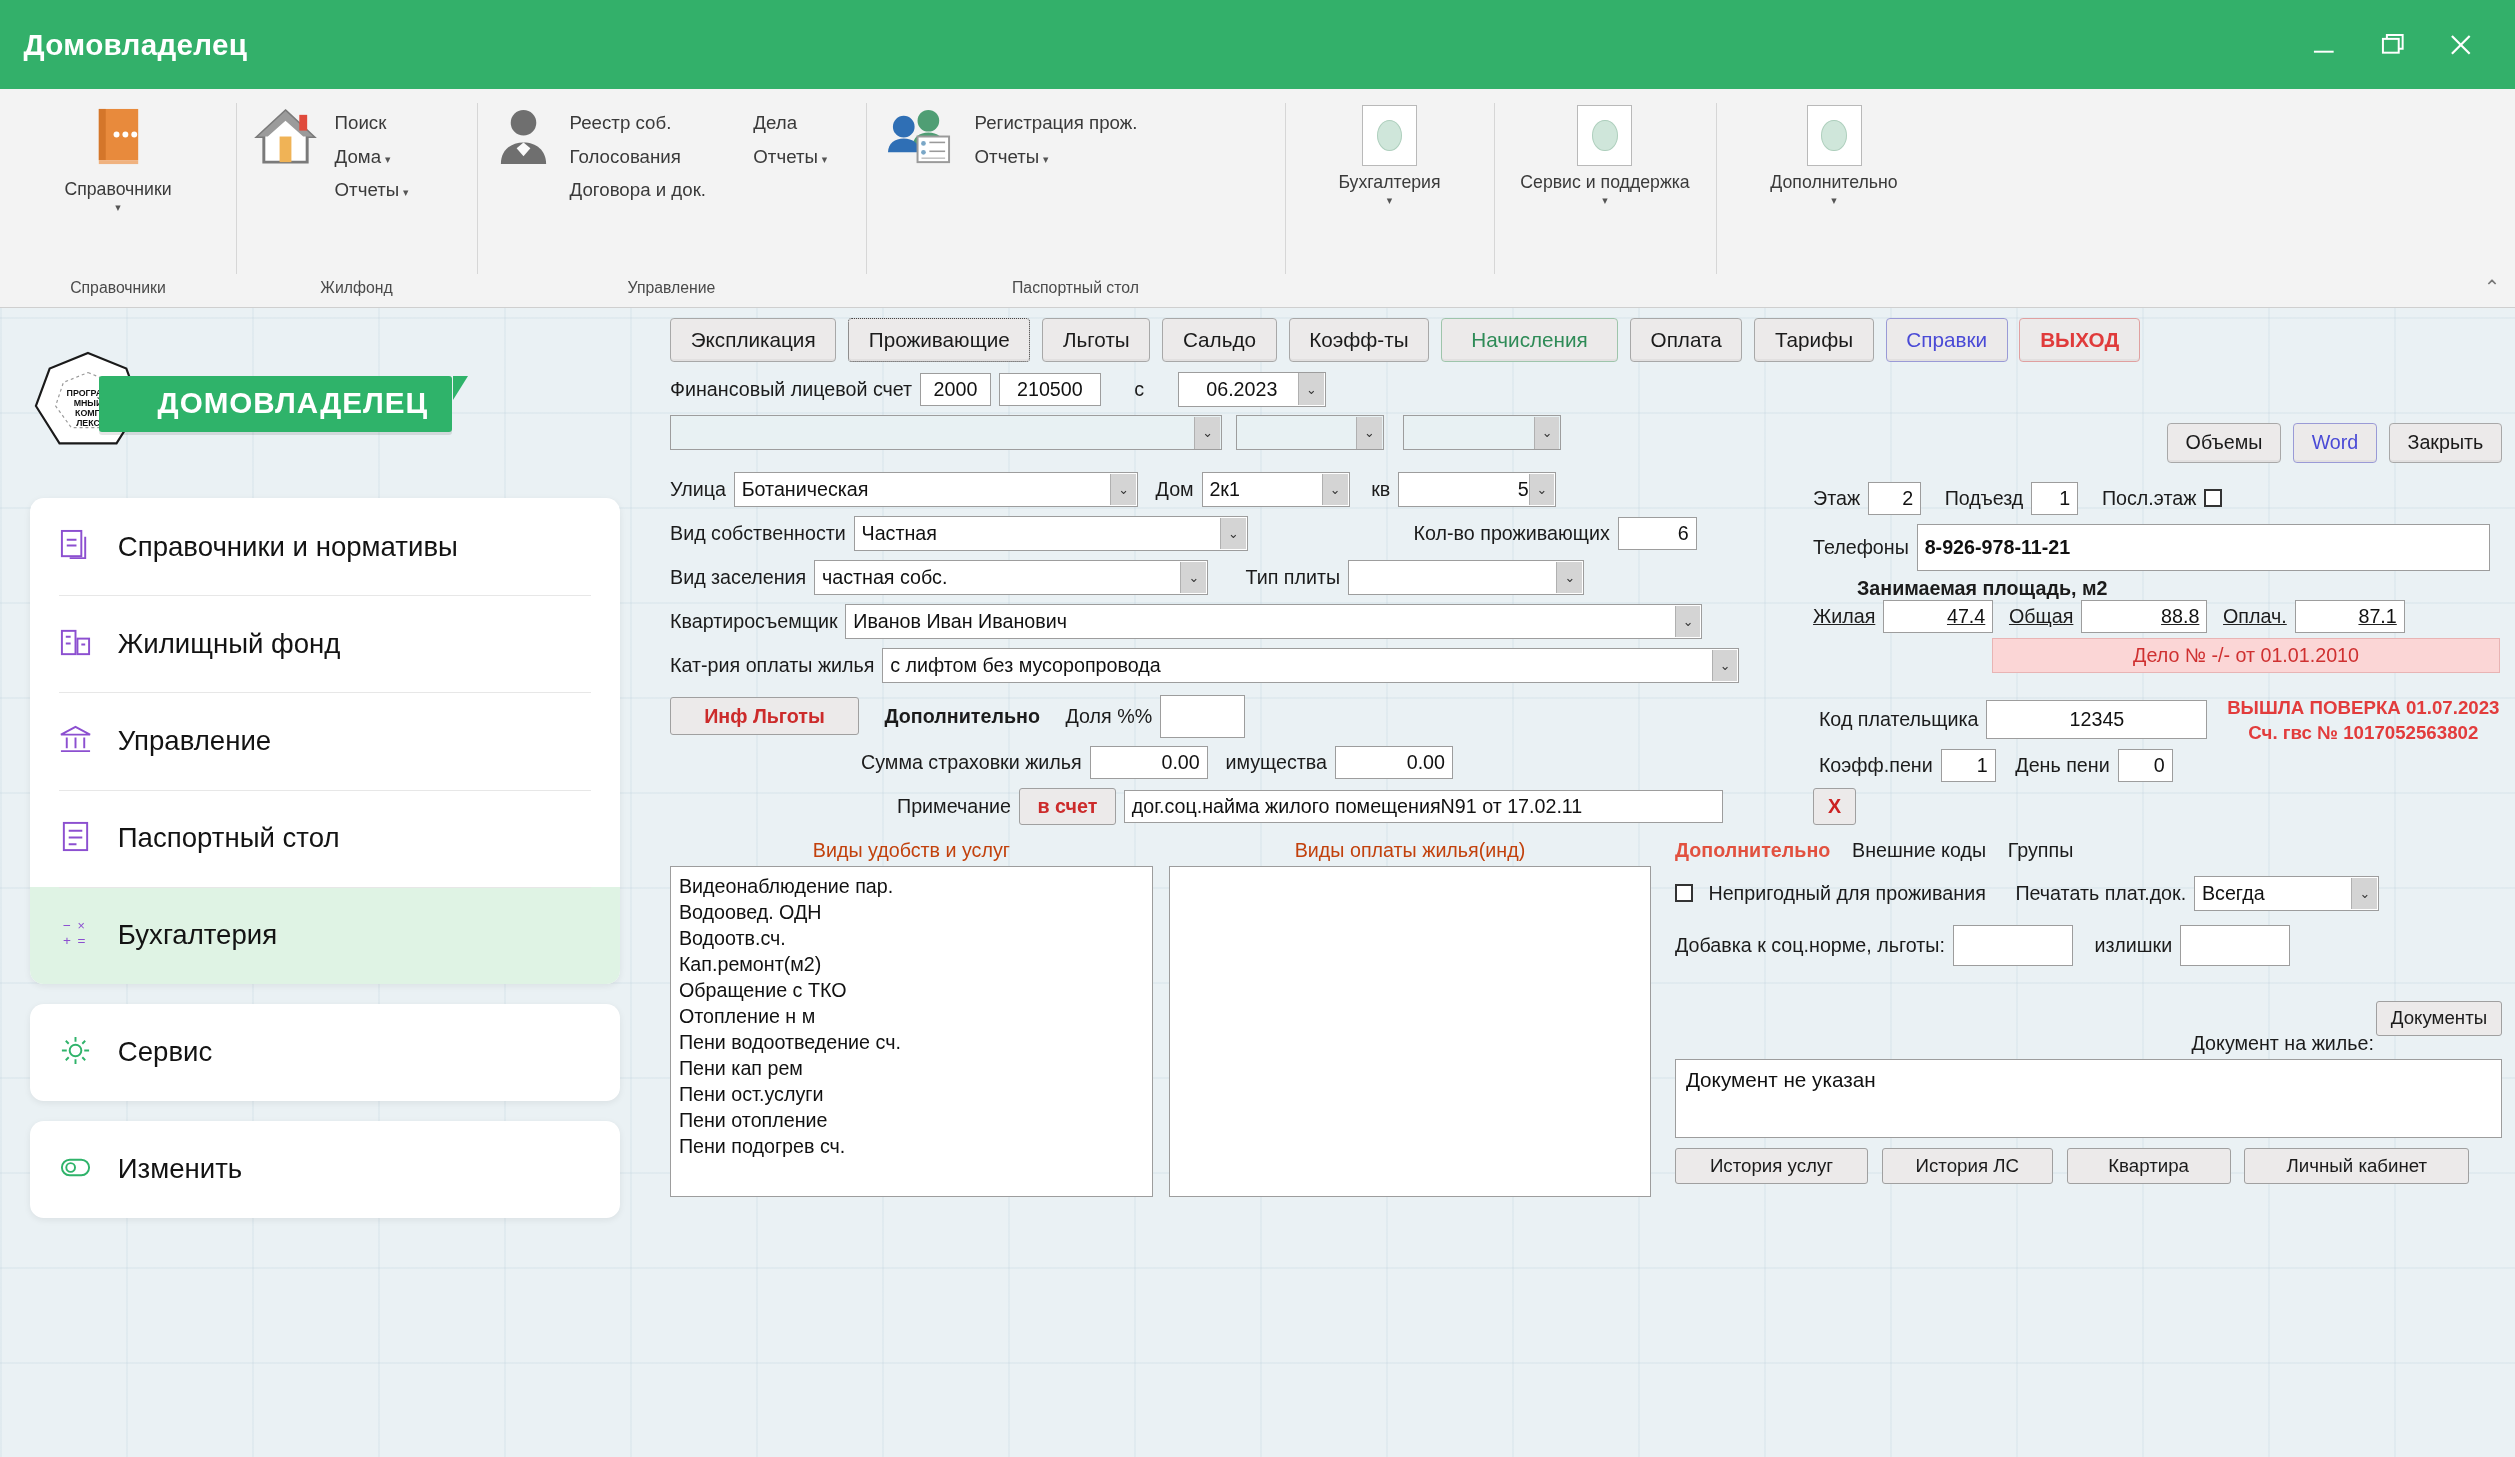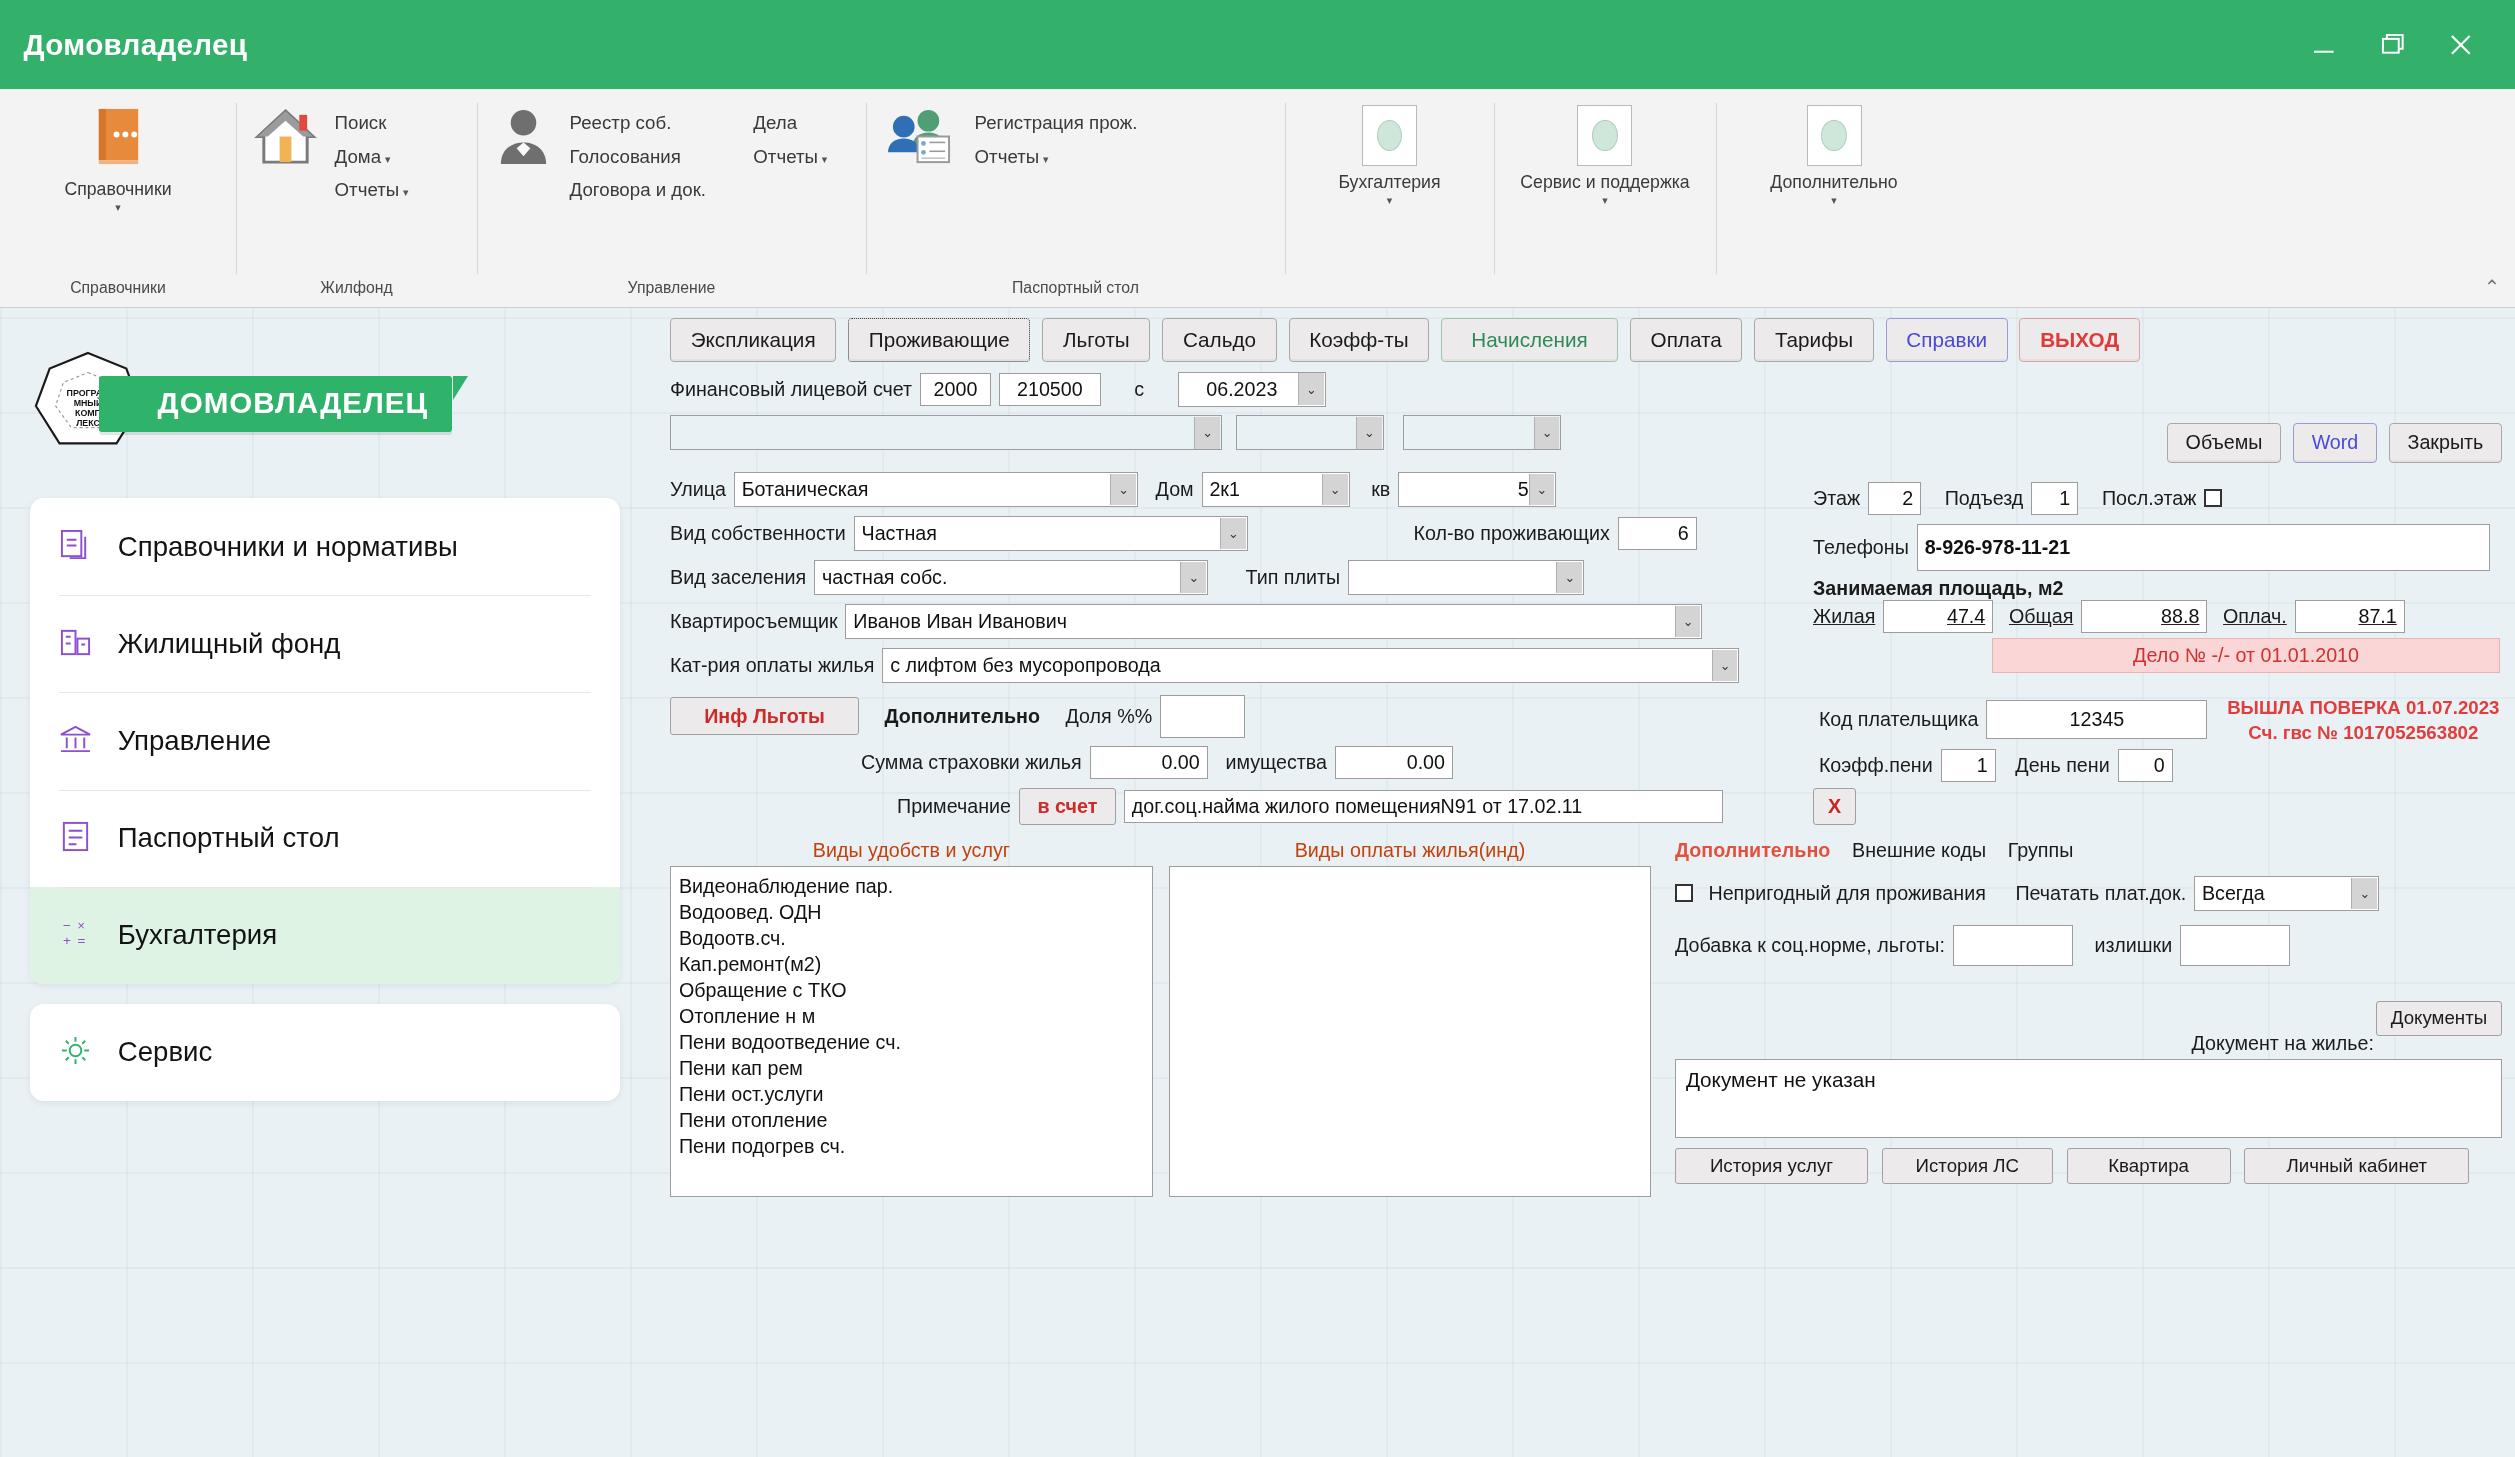--- a/index.html
+++ b/index.html
@@ -388,20 +388,31 @@
                 <line x1="27" y1="8" x2="24" y2="11"></line>
                 <line x1="10" y1="25" x2="7" y2="28"></line>
               </g>
             </svg>
         </span>
         <span class="mtext">Сервис</span>
       </div>
     </div>
 
 
+    <div class="menu-card" style="margin-top:19.7px;">
+      <div class="menu-item">
+        <span>
+          <svg width="33" height="35" viewBox="0 0 34 36">
+              <rect x="3" y="10" width="28" height="16" rx="8" fill="none" stroke="#2fb36a" stroke-width="2"></rect>
+              <circle cx="12" cy="18" r="4.5" fill="none" stroke="#2fb36a" stroke-width="2"></circle>
+            </svg>
+        </span>
+        <span class="mtext">Изменить</span>
+      </div>
+    </div>
   </div>
 
   <div class="form">
 
     <div class="tabrow">
       <button class="tabbtn">Экспликация</button>
       <button class="tabbtn focus">Проживающие</button>
       <button class="tabbtn">Льготы</button>
       <button class="tabbtn">Сальдо</button>
       <button class="tabbtn">Коэфф-ты</button>
@@ -516,21 +527,21 @@
           <span class="inp r" style="width:53px;">2</span>
           <span class="lbl" style="margin-left:15.8px;">Подъезд</span>
           <span class="inp r" style="width:47px;">1</span>
           <span class="lbl" style="margin-left:15.8px;">Посл.этаж</span>
           <span class="chk"></span>
         </div>
         <div class="row">
           <span class="lbl">Телефоны</span>
           <span class="inp" style="width:573px; height:47px; font-weight:bold;">8-926-978-11-21</span>
         </div>
-        <div class="row" style="margin-top:5.9px;">
+        <div class="row" style="margin-top:5.9px;margin-left:44px;">
           <span class="lbl b">Занимаемая площадь, м2</span>
         </div>
         <div class="row" style="margin-top:0;text-decoration:underline;">
           <span class="lbl">Жилая</span>
           <span class="inp r" style="width:110px;">47.4</span>
           <span class="lbl" style="margin-left:7.9px;">Общая</span>
           <span class="inp r" style="width:126px;">88.8</span>
           <span class="lbl" style="margin-left:7.9px;">Оплач.</span>
           <span class="inp r" style="width:110px;">87.1</span>
         </div>

